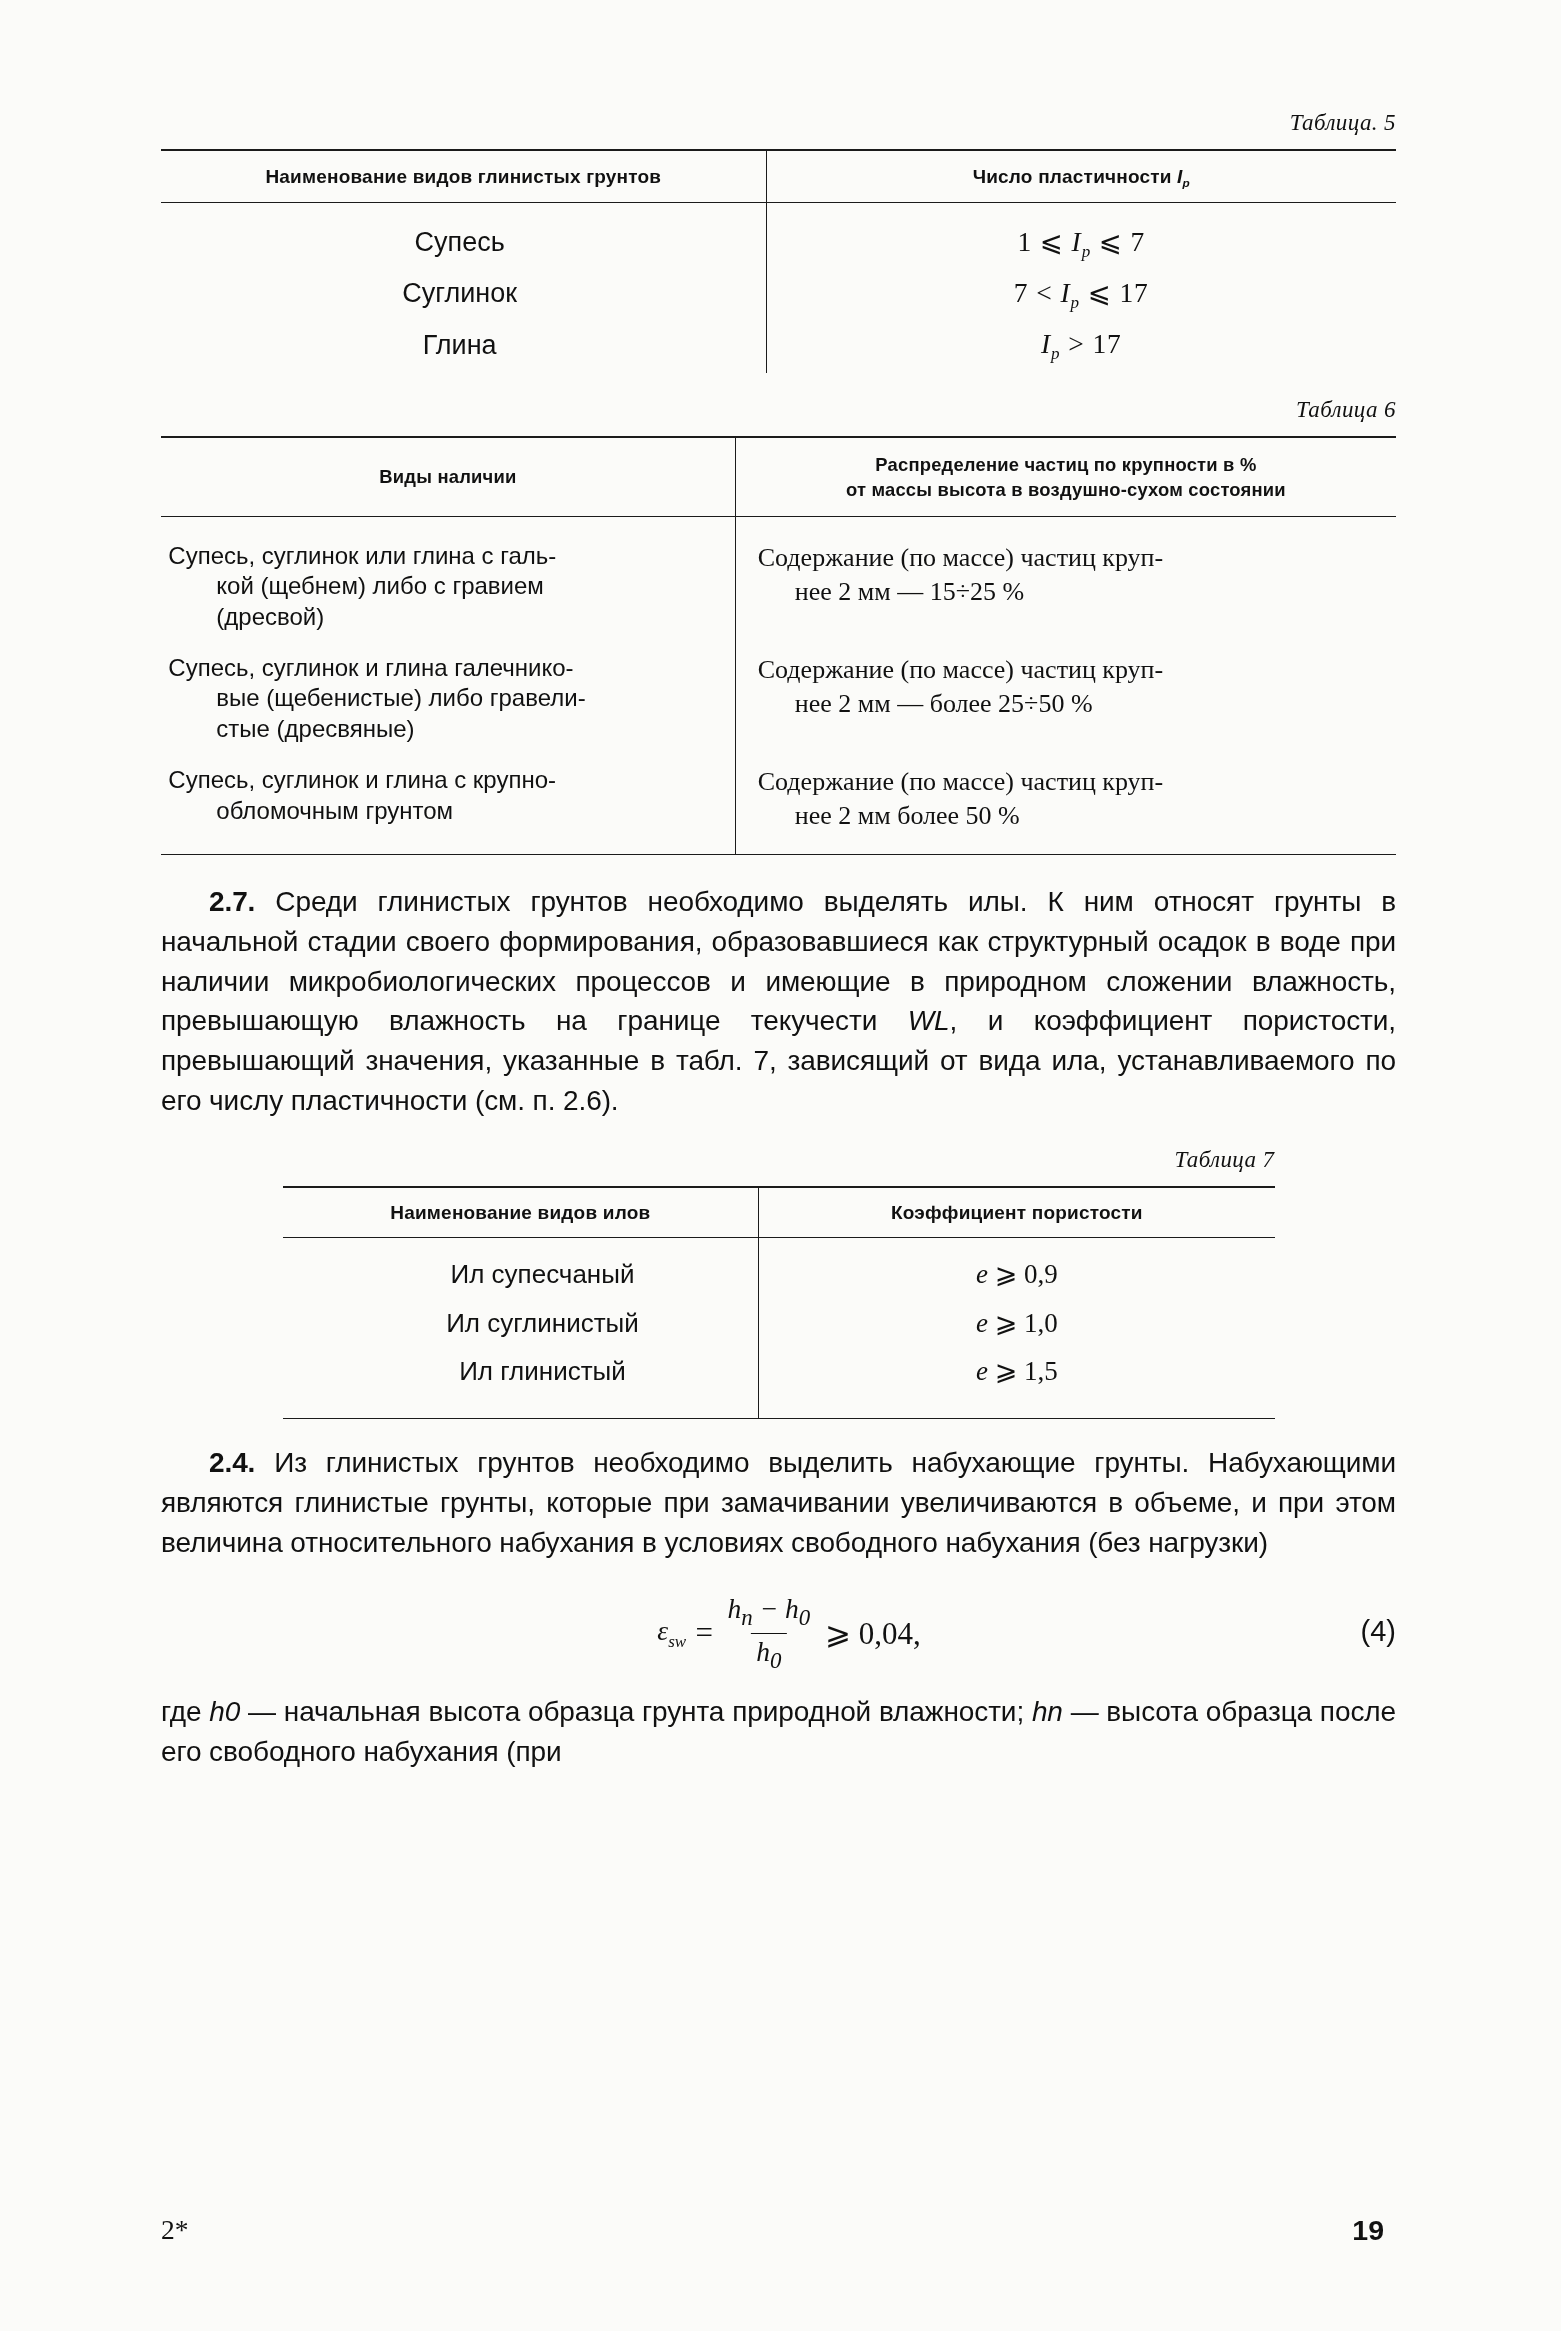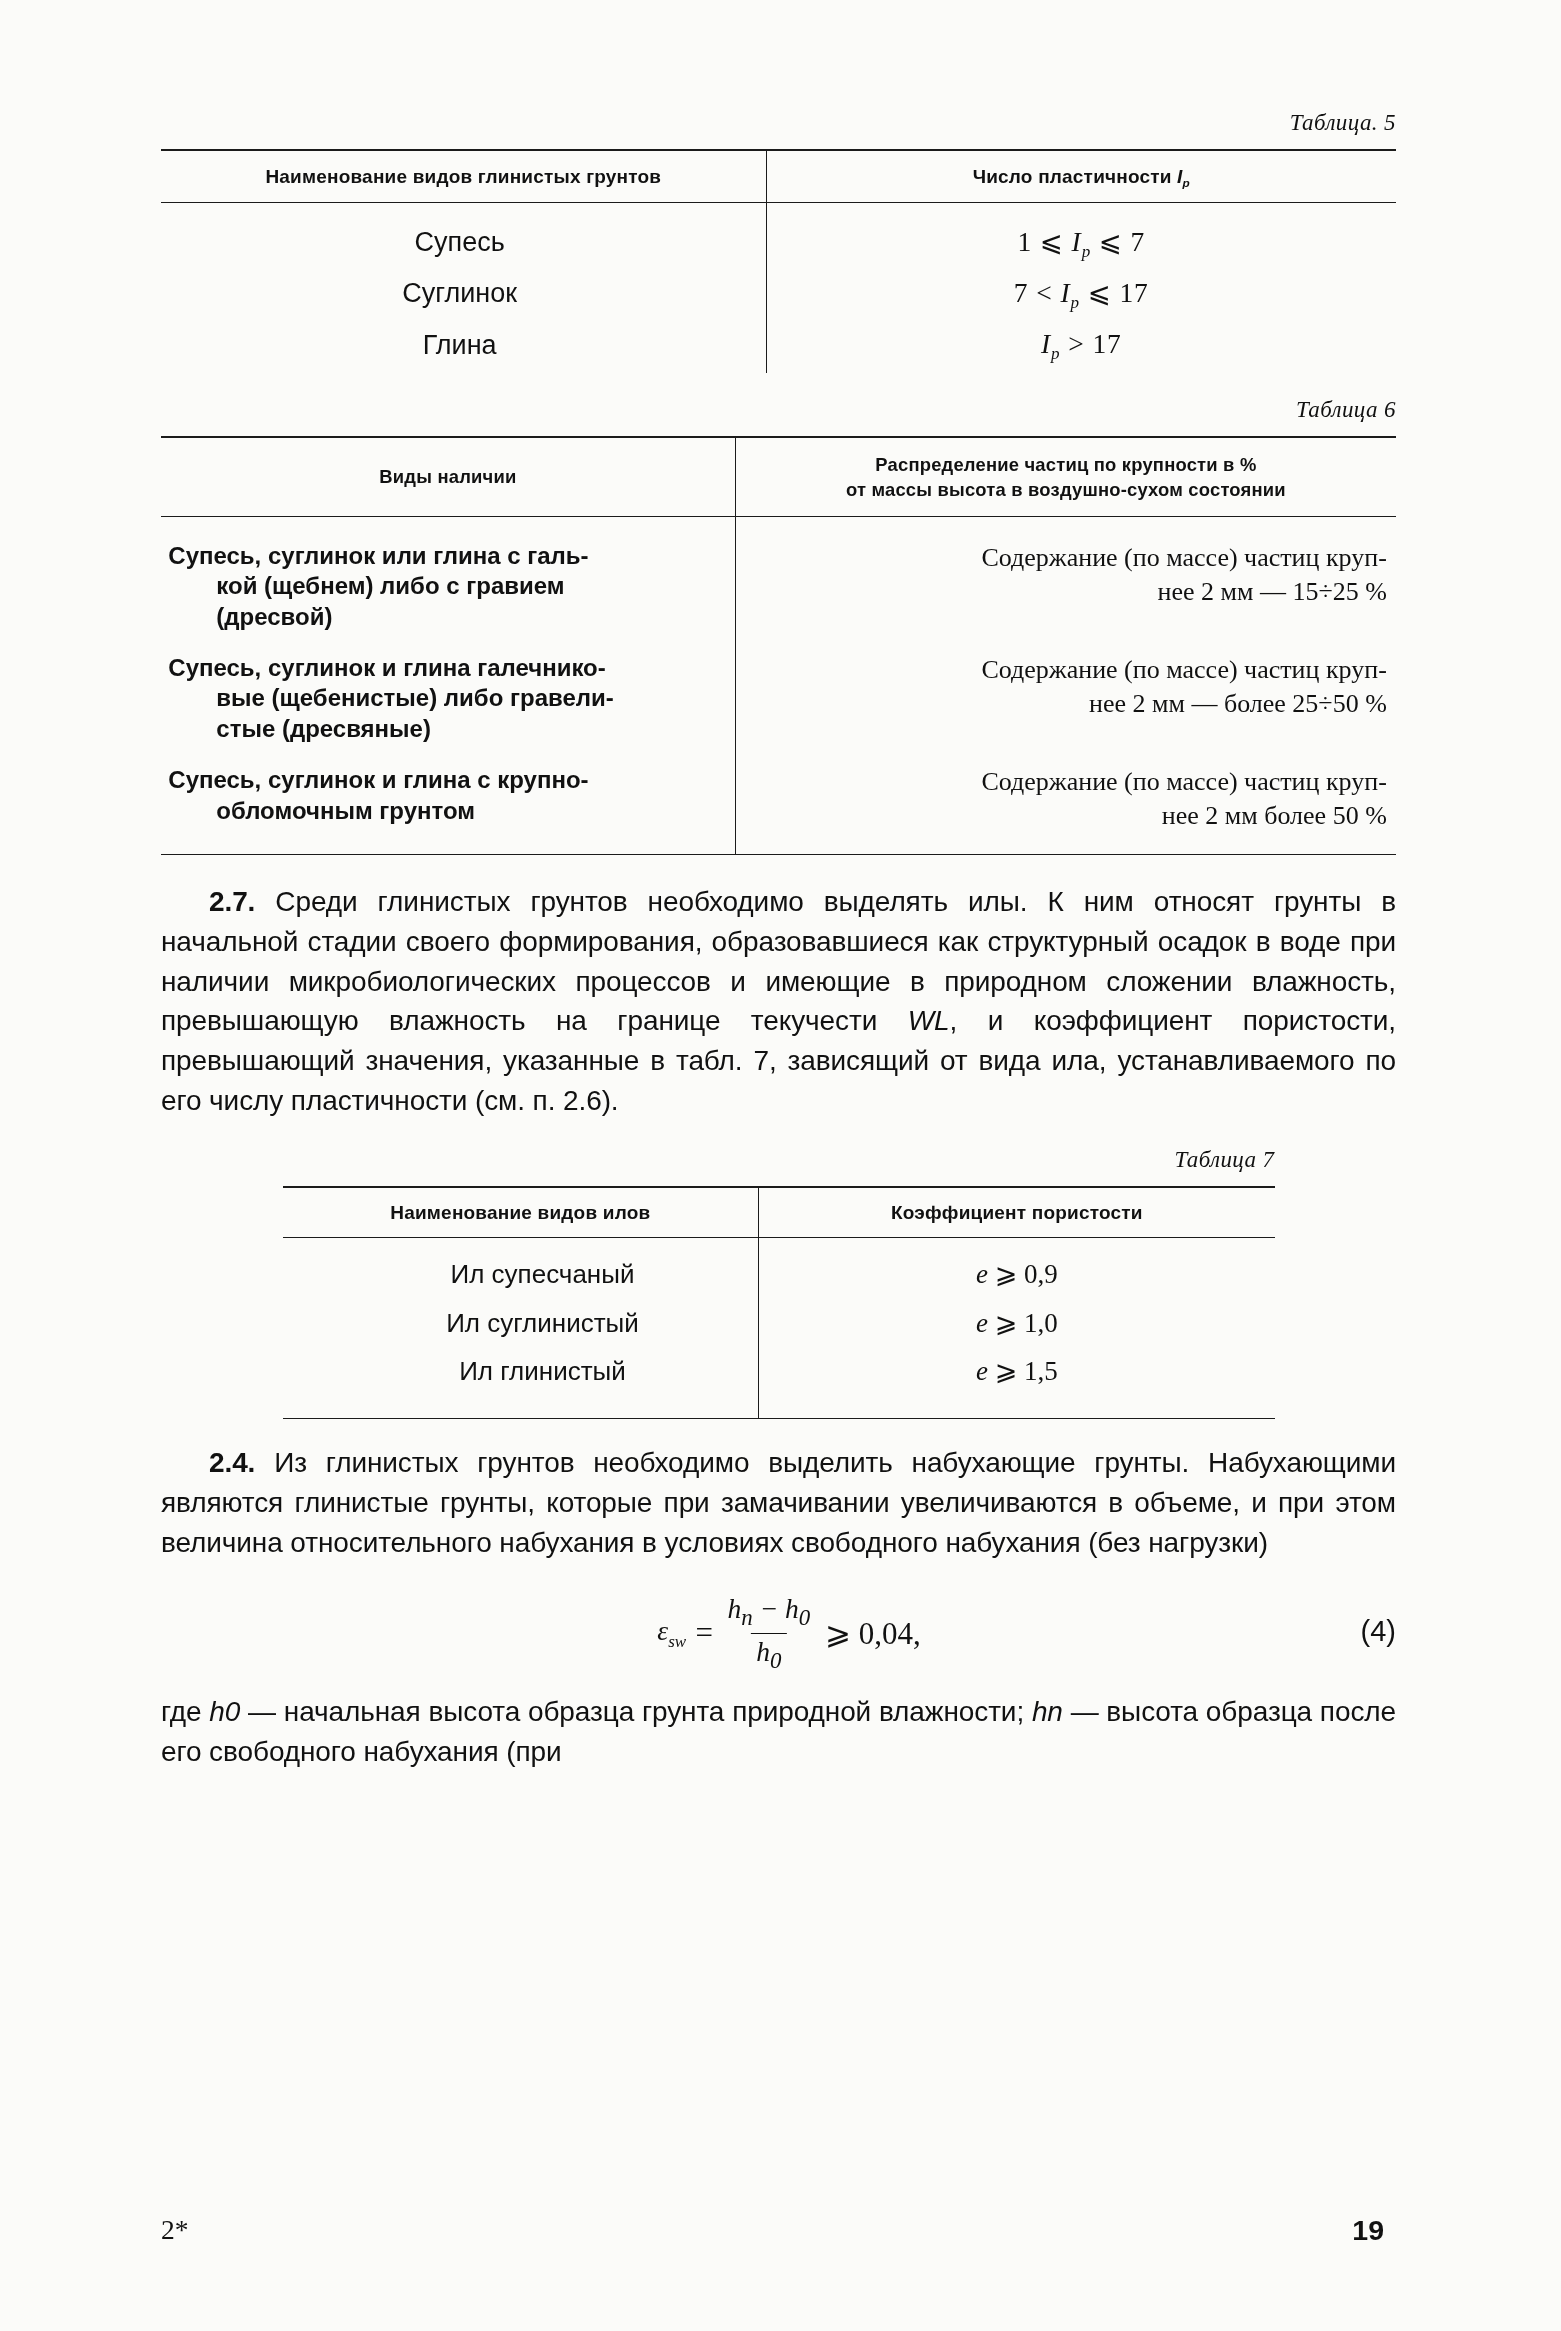--- a/index.html
+++ b/index.html
@@ -58,21 +58,21 @@
   .thead td {
     border-bottom: 1.8px solid #1b1b1b;
     font-family: "Liberation Sans", sans-serif;
     font-size: 19px;
     font-weight: bold;
     text-align: center;
     padding: 14.7px 9.2px 13px 9.2px;
     vertical-align: middle;
     letter-spacing: 0.2px;
   }
-  .vline { border-left: 1.8px solid #1b1b1b; text-align: right; }
+  .vline { border-left: 1.8px solid #1b1b1b; }
   .tfoot td { border-top: 1.8px solid #1b1b1b; height: 0; padding: 0; }
 
   .cell-name {
     font-family: "Liberation Sans", sans-serif;
     font-size: 27px;
     padding: 8.3px 14.7px 6.4px 9.2px;
     vertical-align: top;
     line-height: 1.3;
     text-align: center;
   }
@@ -102,21 +102,21 @@
     padding: 10px 16.5px 10px 7.3px;
     vertical-align: top;
   }
   #t6 .t6right {
     font-family: "Liberation Serif", serif;
     font-size: 26px;
     line-height: 1.32;
     padding: 10px 9.2px 10px 22px;
     vertical-align: top;
   }
-  #t6 .hang { padding-left: 48px; text-indent: -48px; display:block;font-weight:bold; }
+  #t6 .hang { padding-left: 48px; text-indent: -48px; display:block; }
   #t6 .thead td { font-size: 18.4px; line-height: 1.35; }
 
   
   #t7wrap { width: 992px; margin: 0 auto; }
   #t7 col.c1 { width: 48%; }
   #t7 col.c2 { width: 52%; }
   #t7 .cell-name { font-size: 26px; padding-left: 59px; }
   #t7 .cell-val { font-size: 27px; }
   #t7 .thead td { font-size: 19px; }
 

